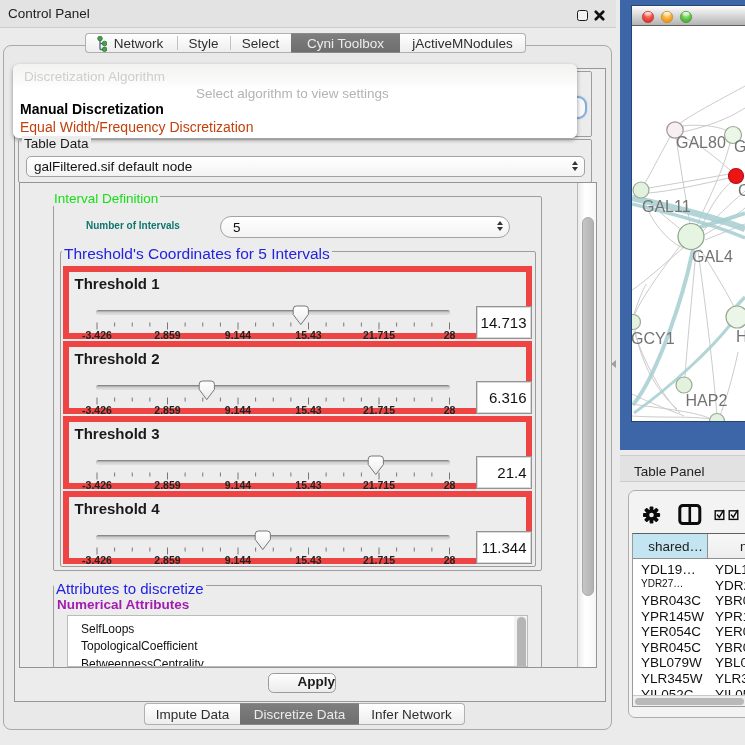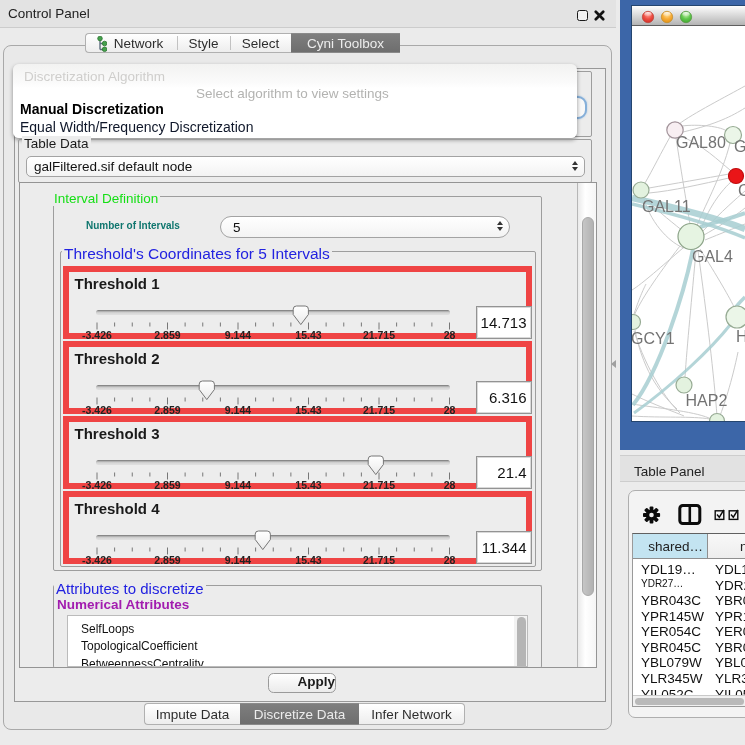--- a/index.html
+++ b/index.html
@@ -44,33 +44,34 @@
   <div class="tab" style="left:0;width:92px;border-left:1px solid #b0b0b0;border-radius:4px 0 0 4px;padding-left:14px;">Network</div>
   <svg class="abs" style="left:4.5px;top:2.5px;" width="17" height="17" viewBox="0 0 17 17">
     <path d="M10 3 L10 13.5 M10 7.5 L14.5 7.5 M10 13.5 L14.5 13.5" stroke="#5c6d7d" stroke-width="1.4" fill="none"></path>
     <circle cx="10" cy="2.5" r="2.3" fill="#44a14b" stroke="#2c7331" stroke-width="0.8"></circle>
     <circle cx="14.6" cy="7.5" r="2.3" fill="#44a14b" stroke="#2c7331" stroke-width="0.8"></circle>
     <circle cx="14.6" cy="13.3" r="2.3" fill="#44a14b" stroke="#2c7331" stroke-width="0.8"></circle>
   </svg>
   <div class="tab" style="left:92px;width:53px;">Style</div>
   <div class="tab" style="left:145px;width:61px;">Select</div>
   <div class="tab dark" style="left:206px;width:109px;">Cyni Toolbox</div>
+  <div class="tab" style="left:315px;width:126px;border-right:1px solid #b0b0b0;border-radius:0 4px 4px 0;">jActiveMNodules</div>
   <div class="sep" style="left:92px;"></div>
   <div class="sep" style="left:145px;"></div>
 </div>
 
 <div class="groupbox" style="left:18px;top:71px;width:574px;height:66px;"></div>
 
 <div class="abs" style="left:562px;top:96px;width:25px;height:23px;border-radius:0 9px 9px 0;background:#f8f8f8;border:2px solid #85afd9;box-shadow:0 0 2px #a5c4e2;"></div>
 
 <div class="abs" style="left:13px;top:64px;width:564px;height:74px;background:linear-gradient(#f2f2f1 0px,#fbfbfb 19px,#ffffff 24px);border-radius:6px;box-shadow:0 2px 4px rgba(0,0,0,0.4);"></div>
 <div class="txt" style="left:24px;top:69px;font-size:13.5px;color:#cfcecc;">Discretization Algorithm</div>
 <div class="txt" style="left:196px;top:86px;font-size:13.5px;color:#b3b3b1;">Select algorithm to view settings</div>
 <div class="txt" style="left:20px;top:100.5px;font-size:14px;font-weight:bold;color:#000;">Manual Discretization</div>
-<div class="txt" style="left:20px;top:119px;font-size:14px;color:#0f172a;">Equal Width/Frequency Discretization</div>
+<div class="txt" style="left:20px;top:119px;font-size:14px;color:#c2410c;">Equal Width/Frequency Discretization</div>
 
 <div class="groupbox" style="left:18px;top:139px;width:574px;height:44px;"></div>
 <div class="grouplbl" style="left:22px;top:136px;font-size:13.5px;color:#1a1a1a;">Table Data</div>
 <div class="combo" style="left:26px;top:156px;width:559px;height:21px;border-radius:5px;"></div>
 <div class="txt" style="left:34px;top:159px;font-size:13.5px;color:#111;">galFiltered.sif default node</div>
 <div class="updown" style="left:572px;top:161px;">
     <div class="u"></div>
     <div class="d"></div>
   </div>
 

